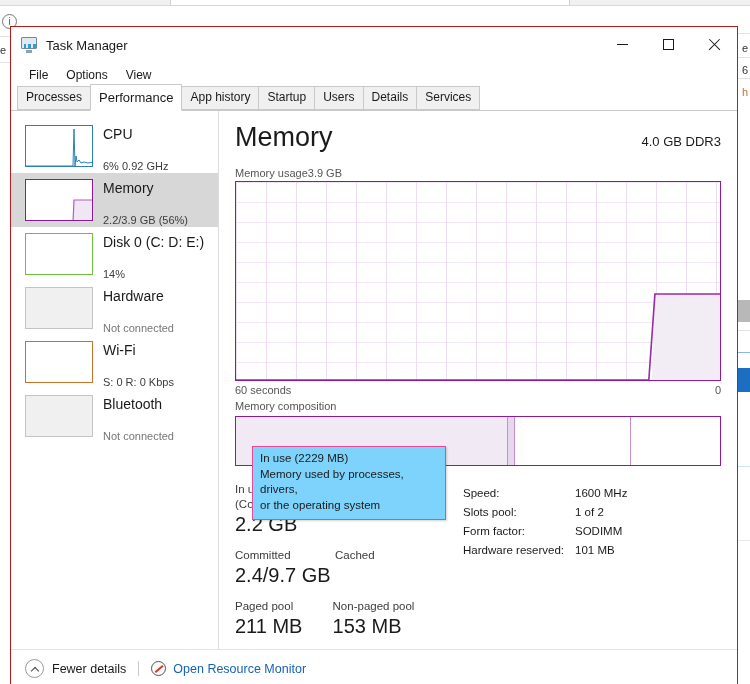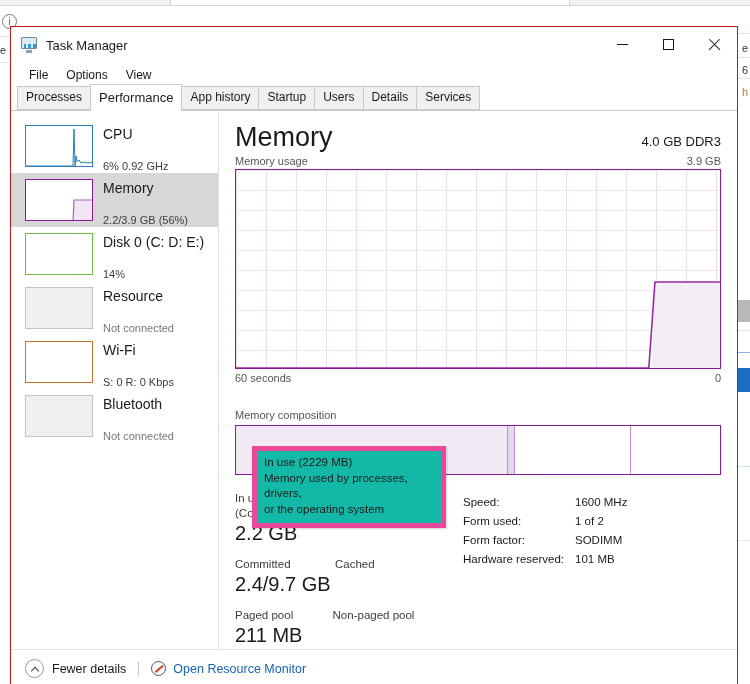--- a/index.html
+++ b/index.html
@@ -115,40 +115,40 @@
   .res-text { padding-top: 1px; }
   .res-title { font-size: 14px; color: #1a1a1a; line-height: 17px; }
   .res-sub { font-size: 11px; color: #3c3c3c; line-height: 15px; margin-top: 16px; }
   .res-sub.muted { color: #767676; }
 
   
   #main { flex: 1; padding: 10px 16px 0 16px; min-width: 0; position: relative; }
   #main-head { display: flex; align-items: baseline; justify-content: space-between; }
   #mem-title { font-size: 27px; font-weight: 300; color: #1a1a1a; letter-spacing: 0px; line-height: 32px; }
   #mem-total { font-size: 13px; color: #1a1a1a; }
-  .sub-row { display: flex; justify-content: space-between; font-size: 11px; color: #555; margin-top: 2px; }
+  .sub-row { display: flex; font-size: 11px; color: #555; margin-top: 14px; }
 
   
   #graph {
     position: relative; height: 200px;
     border: 1px solid #8a1a9b; border-top-width: 1px;
     margin-top: 2px; background: #ffffff; overflow: hidden;
   }
   #graph .grid {
     position: absolute; inset: 0;
     background-image:
       linear-gradient(to right, #eeddf2 1px, transparent 1px),
       linear-gradient(to bottom, #f2e6f4 1px, transparent 1px);
     background-size: 30px 20px;
   }
   #graph svg { position: absolute; inset: 0; }
   .axis-row { display: flex; justify-content: space-between; font-size: 11px; color: #555; margin-top: 3px; }
 
   
-  #comp-label { font-size: 11px; color: #555; margin-top: 25px; }
+  #comp-label { font-size: 11px; color: #555; margin-top: 4px; }
   #comp-bar {
     height: 50px; margin-top: 4px;
     border: 1px solid #8a1a9b; display: flex; background: #ffffff;
   }
   .comp-seg { height: 100%; }
   .comp-div { width: 1px; background: #c48fd0; height: 100%; }
 
   
   #stats { display: flex; margin-top: 16px; }
   #stats-left { width: 200px; flex: none; }
@@ -159,22 +159,22 @@
   .stat-val { font-size: 20px; font-weight: 300; color: #1a1a1a; line-height: 25px; }
   #stats-right { flex: 1; padding-left: 28px; padding-top: 2px; }
   .spec-row { display: flex; font-size: 11.5px; color: #1a1a1a; line-height: 19px; }
   .spec-lbl { width: 112px; }
 
   
   #tooltip {
     position: absolute;
     left: 252px; top: 446px;
     width: 194px;
-    background: #14b8a6;
-    border: 5px solid #ec4899;
+    background: #7dd3fc;
+    border: 1px solid #ec4899;
     box-shadow: 1px 1px 2px rgba(0,0,0,0.18);
     padding: 4px 7px 6px 7px;
     z-index: 40;
   }
   .tt-line { font-size: 11.5px; color: #1a1a1a; line-height: 15.5px; }
 
   
   #footer {
     height: 38px; flex: none;
     border-top: 1px solid #e3e3e3;
@@ -294,21 +294,21 @@
         <div class="res-thumb" style="border:1px solid #6cbf3f;"></div>
         <div class="res-text">
           <div class="res-title">Disk 0 (C: D: E:)</div>
           <div class="res-sub">14%</div>
         </div>
       </div>
 
       <div class="res-item">
         <div class="res-thumb inactive"></div>
         <div class="res-text">
-          <div class="res-title">Resource</div>
+          <div class="res-title">Hardware</div>
           <div class="res-sub muted">Not connected</div>
         </div>
       </div>
 
       <div class="res-item">
         <div class="res-thumb" style="border:1px solid #c8722a;"></div>
         <div class="res-text">
           <div class="res-title">Wi-Fi</div>
           <div class="res-sub">S: 0 R: 0 Kbps</div>
         </div>
@@ -384,32 +384,33 @@
             </div>
           </div>
 
           <div class="stat-pair">
             <div class="stat-cell">
               <div class="stat-lbl">Paged pool</div>
               <div class="stat-val">211 MB</div>
             </div>
             <div class="stat-cell wide">
               <div class="stat-lbl">Non-paged pool</div>
+              <div class="stat-val">153 MB</div>
             </div>
           </div>
 
         </div>
 
         <div id="stats-right">
           <div class="spec-row">
             <span class="spec-lbl">Speed:</span>
             <span>1600 MHz</span>
           </div>
           <div class="spec-row">
-            <span class="spec-lbl">Form used:</span>
+            <span class="spec-lbl">Slots pool:</span>
             <span>1 of 2</span>
           </div>
           <div class="spec-row">
             <span class="spec-lbl">Form factor:</span>
             <span>SODIMM</span>
           </div>
           <div class="spec-row">
             <span class="spec-lbl">Hardware reserved:</span>
             <span>101 MB</span>
           </div>

